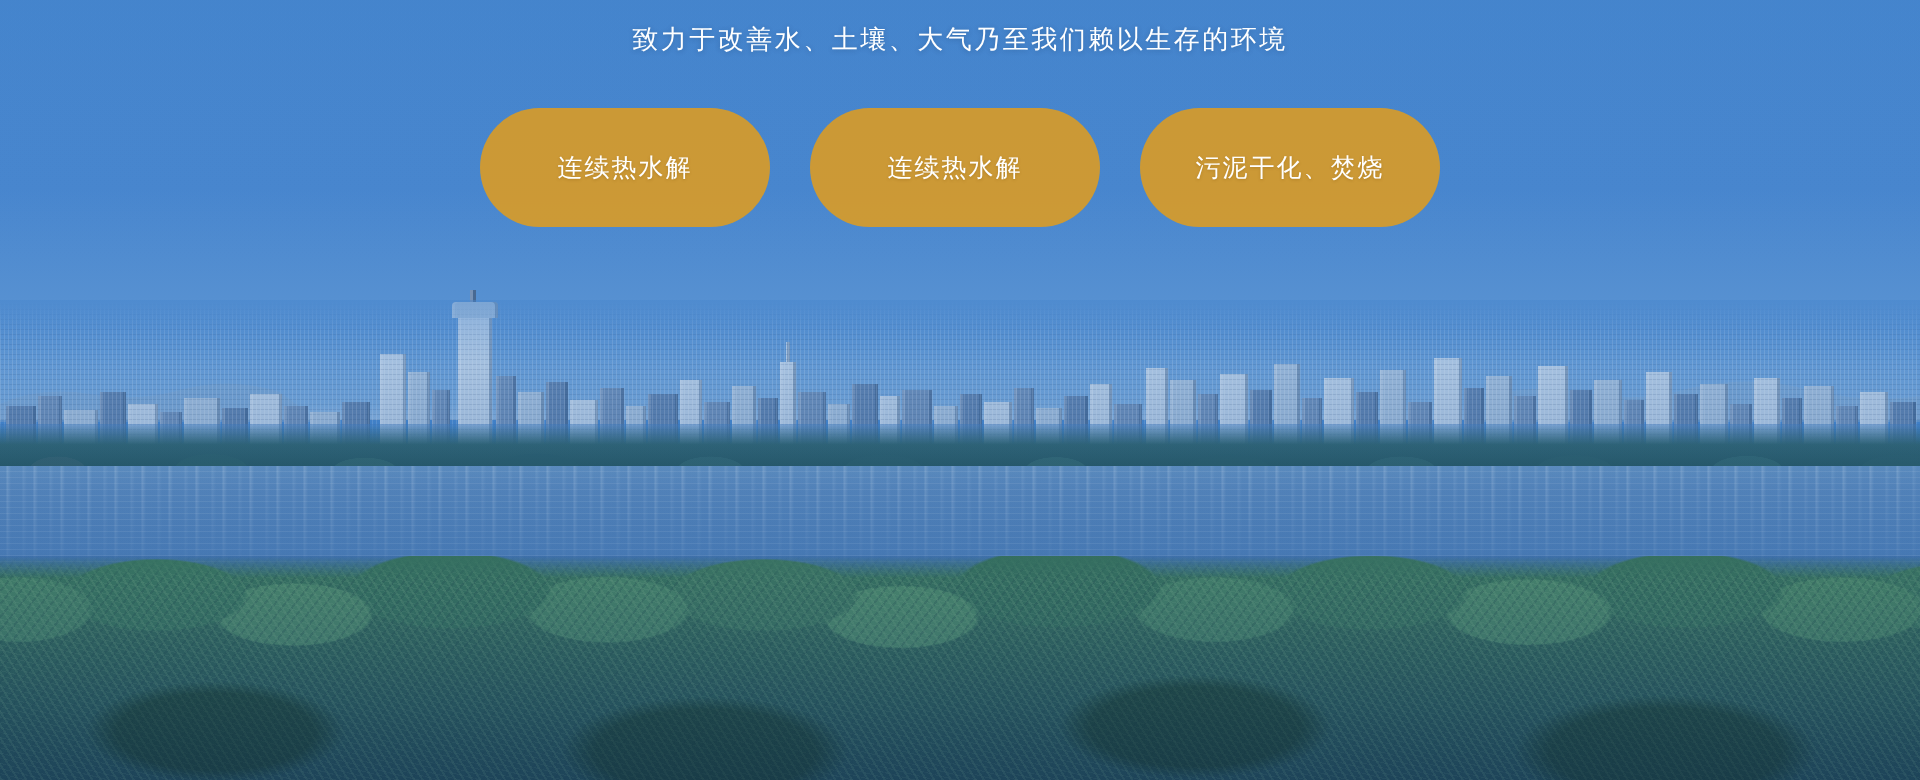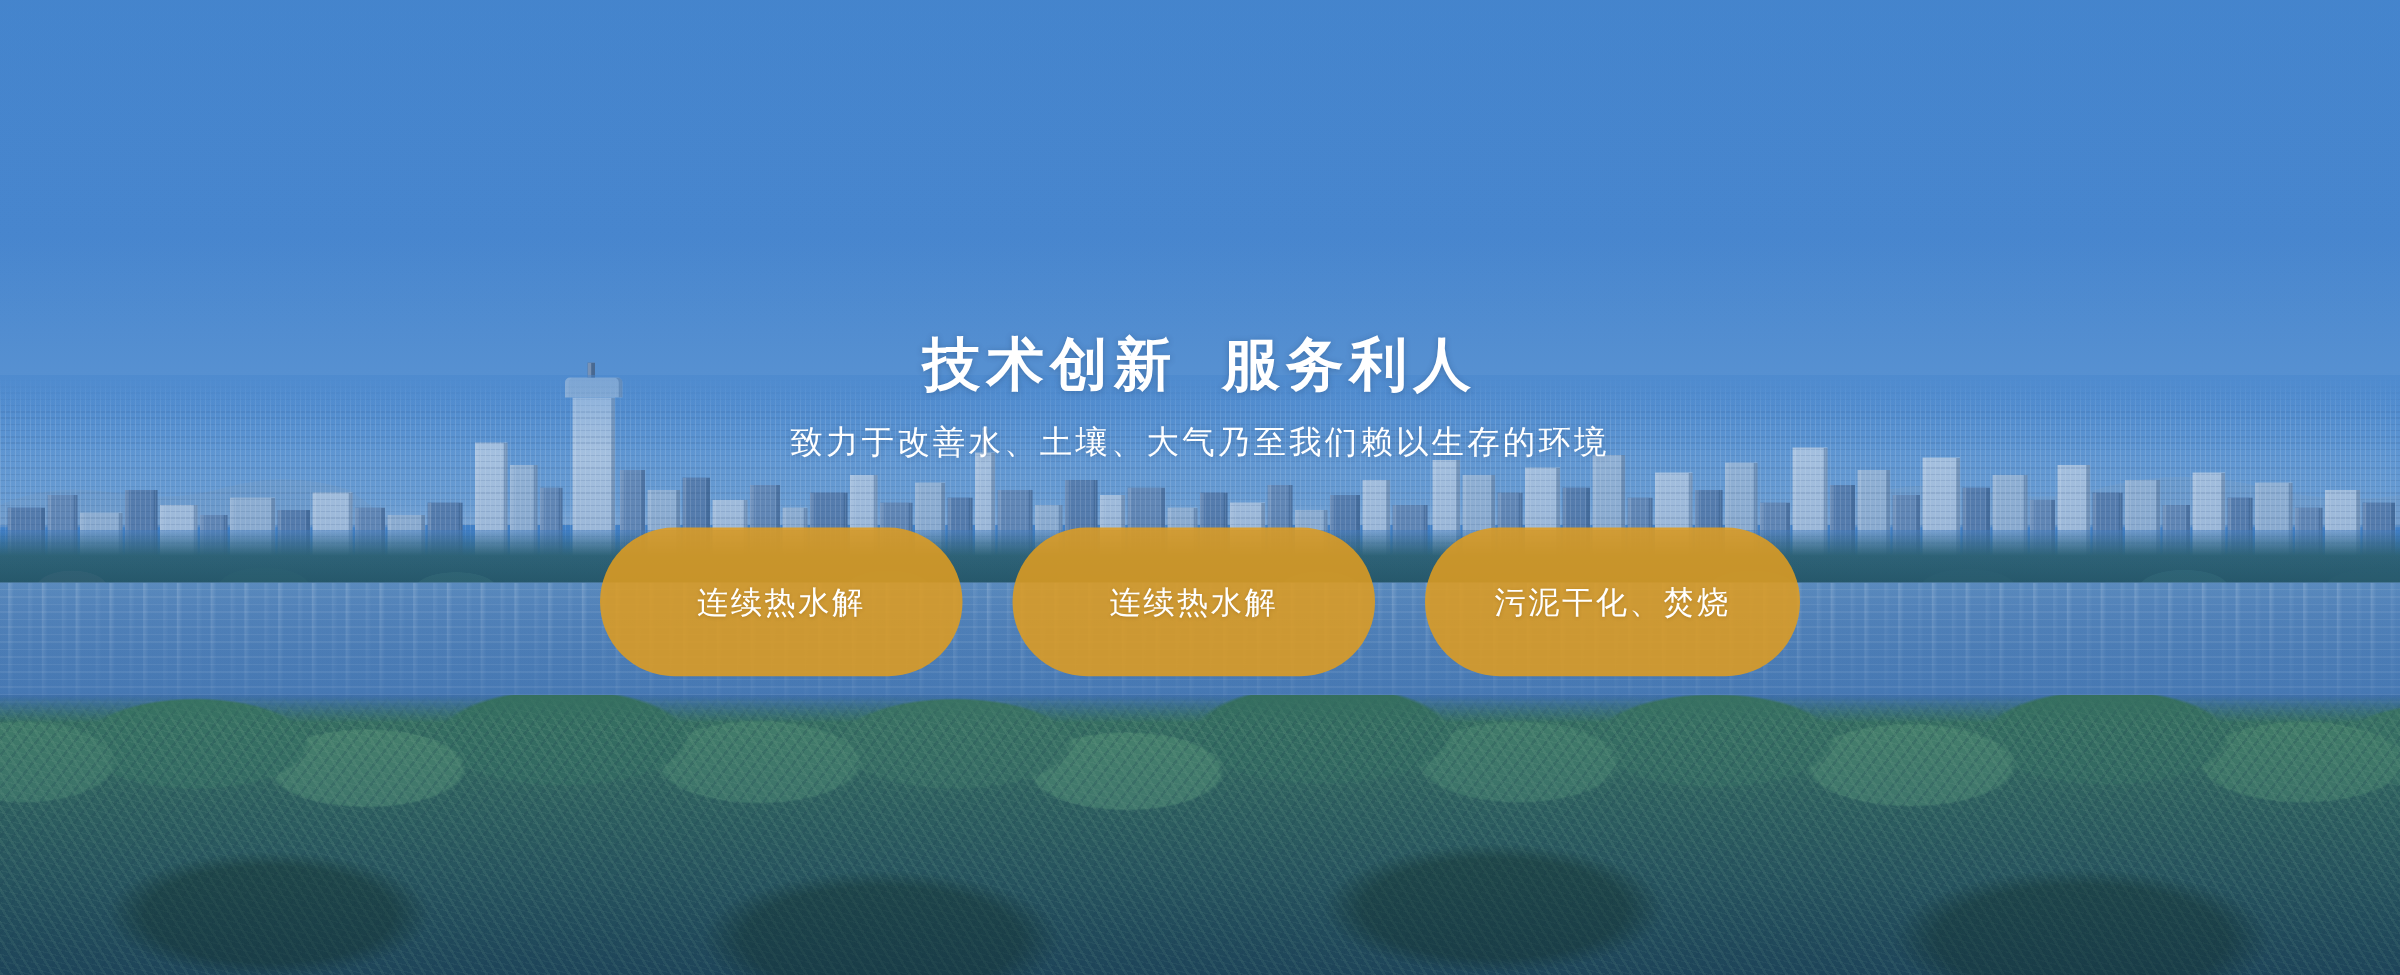--- a/index.html
+++ b/index.html
@@ -388,21 +388,20 @@
 
   <div class="treeline-far"></div>
   <div class="water"></div>
   <div class="mangrove"></div>
   <div class="mangrove-tex"></div>
   <div class="mangrove-shade"></div>
   <div class="grade"></div>
 
   <div class="content">
 
-    <div class="hero-title">技术创新  服务利人</div>
 
     <div class="hero-subtitle">致力于改善水、土壤、大气乃至我们赖以生存的环境</div>
 
     <div class="cta-row">
       <button class="cta-btn w1">连续热水解</button>
       <button class="cta-btn w2">连续热水解</button>
       <button class="cta-btn w3">污泥干化、焚烧</button>
     </div>
 
   </div>

